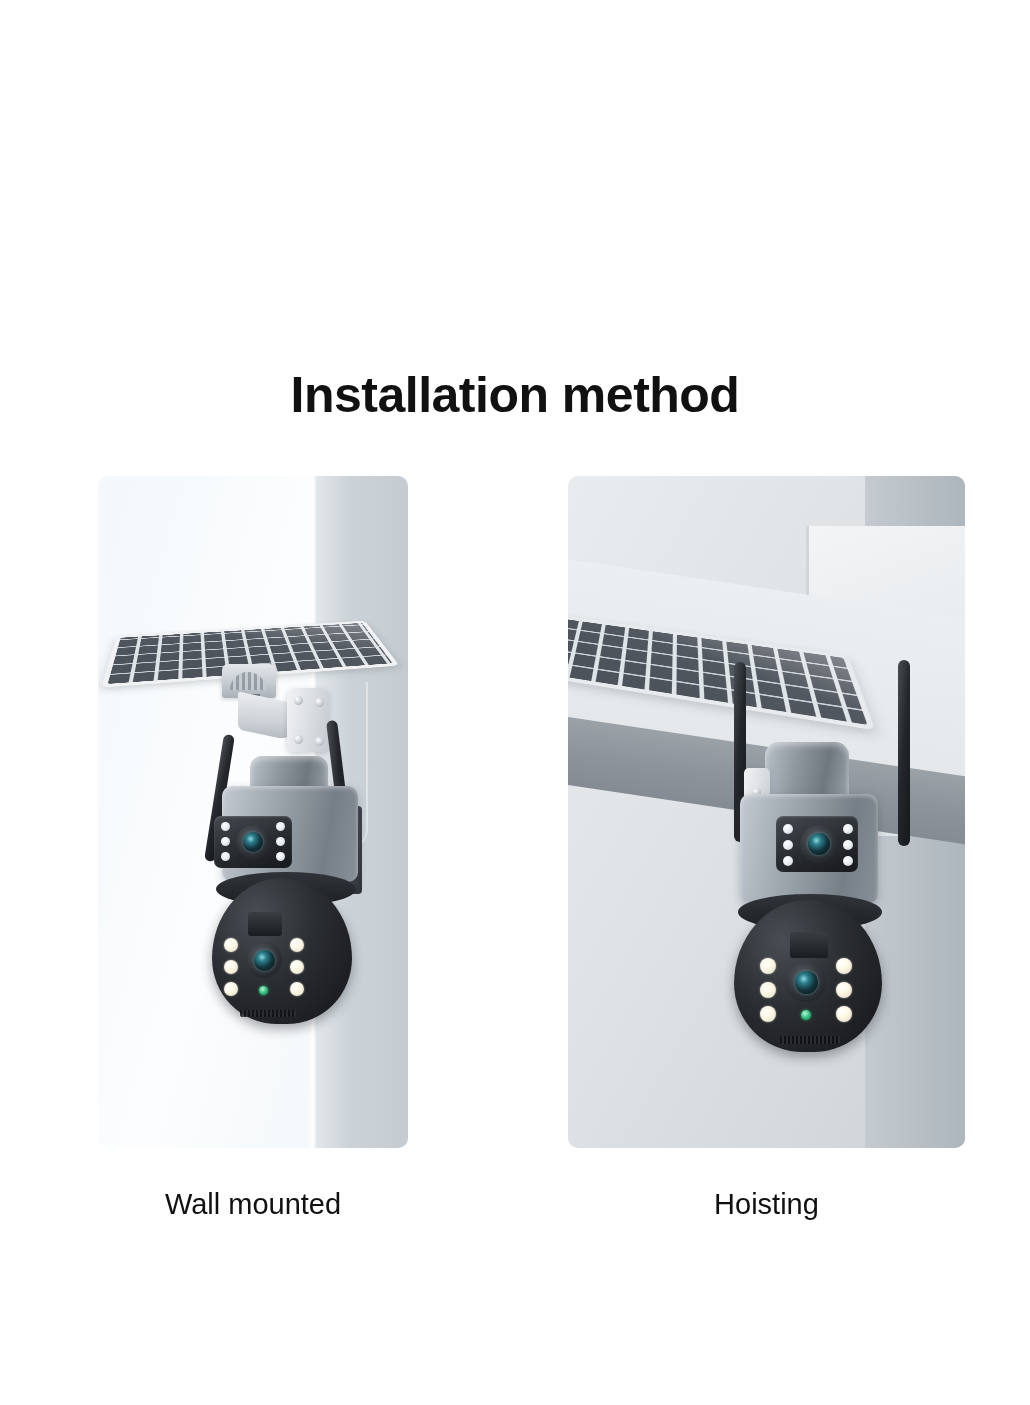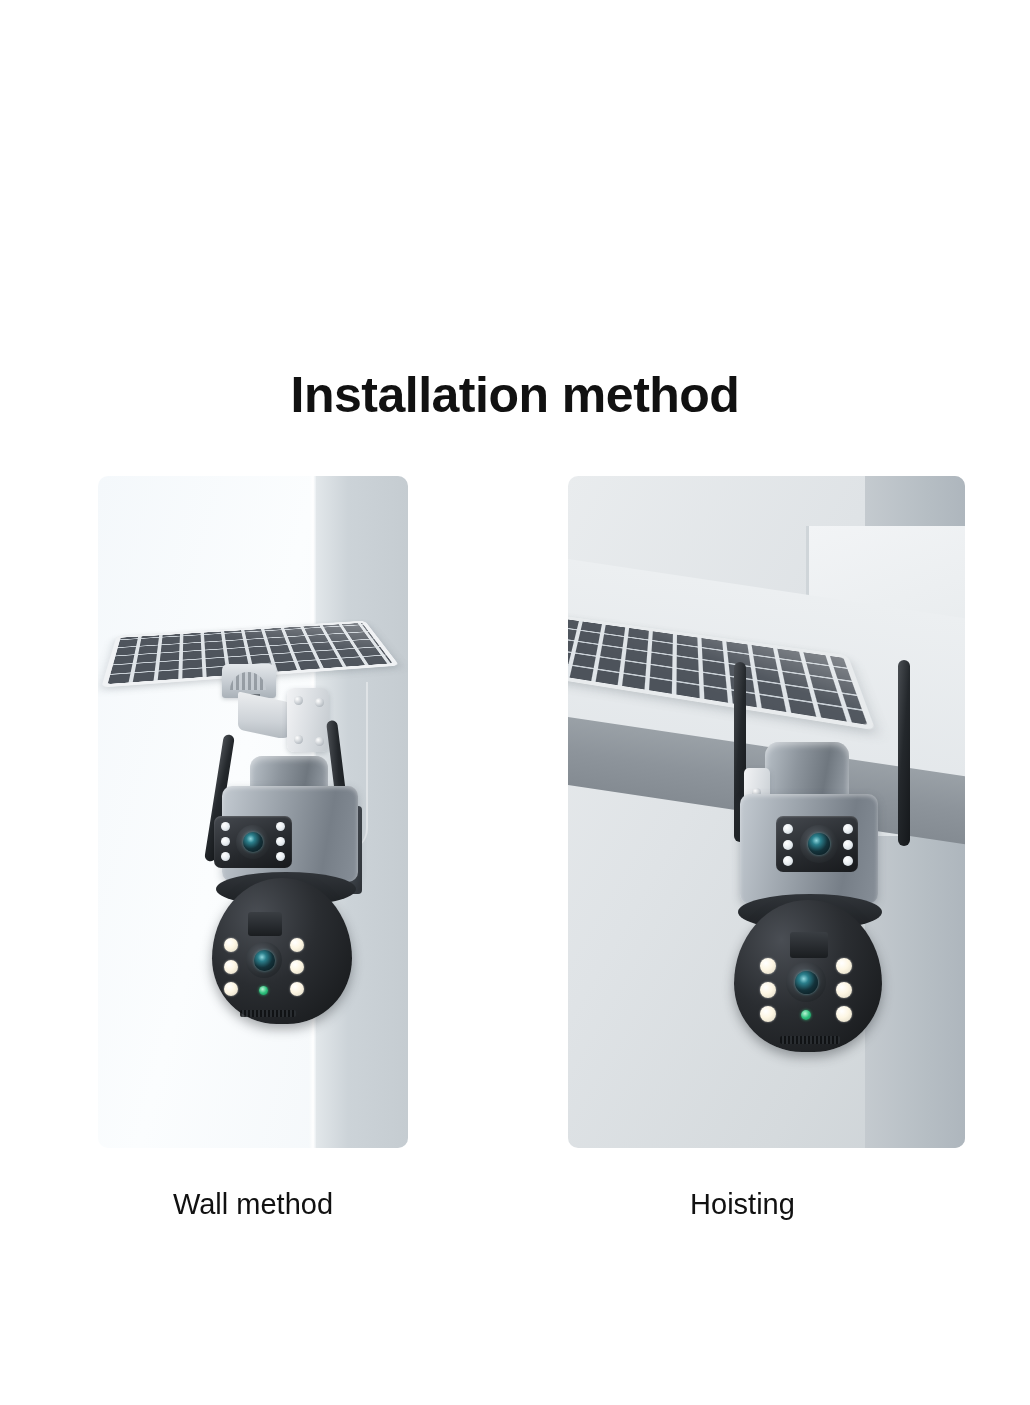--- a/index.html
+++ b/index.html
@@ -49,21 +49,21 @@
 
   .caption {
     position: absolute;
     top: 1190px;
     font-size: 29px;
     color: #111111;
     text-align: center;
     line-height: 1;
   }
   .caption-left  { left: 98px;  width: 310px; }
-  .caption-right { left: 544px; width: 397px; }
+  .caption-right { left: 568px; width: 397px; }
 
   
   .scene { position: absolute; inset: 0; }
 
   
   .bg-l-wall {
     position: absolute; left: 0; top: 0; width: 100%; height: 100%;
     background: linear-gradient(105deg, #f4f8fb 0%, #fbfdfe 45%, #f2f6f9 100%);
   }
   .bg-l-return {
@@ -416,15 +416,15 @@
 
         <div class="status-led" style="left:233px; top:534px; width:10px; height:10px;"></div>
         <div class="vent" style="left:212px; top:560px; width:60px; height:8px;"></div>
       </div>
 
     </div>
   </div>
 
 </div>
 
-<div class="caption caption-left">Wall method</div>
+<div class="caption caption-left">Wall mounted</div>
 
 <div class="caption caption-right">Hoisting</div>
 
 </body></html>

